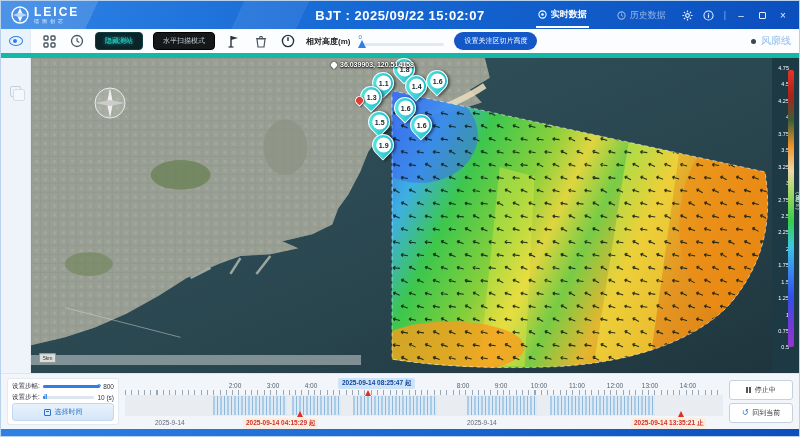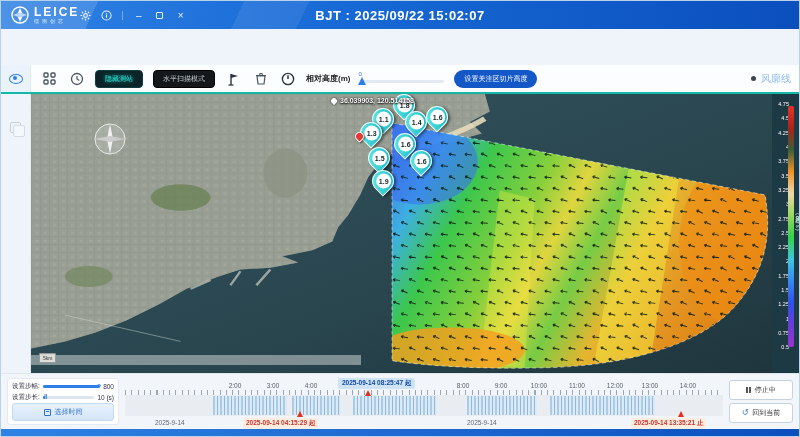--- a/index.html
+++ b/index.html
@@ -15,21 +15,21 @@
   .clock{position:absolute;left:0;right:0;text-align:center;font-size:13px;font-weight:700;letter-spacing:.5px;z-index:0;}
   .tabs{margin-left:auto;display:flex;align-items:center;gap:26px;z-index:1;margin-right:14px;}
   .tab{display:flex;align-items:center;gap:4px;font-size:9px;padding:6px 2px 5px;cursor:pointer;}
   .tab.on{border-bottom:2px solid #fff;font-weight:700;}
   .tab.off{color:rgba(255,255,255,.55);}
   .winbtns{display:flex;align-items:center;gap:9px;margin-right:10px;z-index:1;font-size:10px;}
   .winbtns .sep{opacity:.5;font-size:9px;}
   .wb{width:12px;height:12px;display:inline-flex;align-items:center;justify-content:center;opacity:.9;cursor:pointer;}
   .maxbox{width:7px;height:7px;border:1px solid #fff;border-radius:1px;}
   
-  .toolbar{height:29px;flex:0 0 29px;background:#fbfdff;border-bottom:2px solid #14b8a6;display:flex;align-items:center;gap:10px;padding:0 8px 0 0;margin-top:36px;}
+  .toolbar{height:29px;flex:0 0 29px;background:#fbfdff;border-bottom:5px solid #14b8a6;display:flex;align-items:center;gap:10px;padding:0 8px 0 0;}
   .lstub{width:30px;align-self:stretch;border-right:1px solid #e2eaf2;display:flex;align-items:center;justify-content:center;background:#eaf3fc;}
   .eyeicon{width:14px;height:10px;border:1.5px solid #2f7fe8;border-radius:50%;position:relative;}
   .eyeicon:after{content:"";position:absolute;left:3px;top:1.5px;width:4px;height:4px;border-radius:50%;background:#2f7fe8;}
   .tb-icon{width:17px;height:17px;display:inline-flex;align-items:center;justify-content:center;color:#4a5660;cursor:pointer;}
   .btn-dark{border-radius:4px;font-size:7px;padding:3px 9px;cursor:pointer;white-space:nowrap;}
   .btn-teal{background:#0c2327;border:1px solid #0f3d42;color:#2fe3d8;text-shadow:0 0 4px #18c9c0;}
   .btn-black{background:#15181b;border:1px solid #000;color:#c9d2d8;}
   .hlabel{font-size:8px;color:#222;font-weight:700;white-space:nowrap;}
   .hslider{position:relative;width:84px;height:3px;background:#e3e9f0;border-radius:2px;margin-top:6px;}
   .hslider .hv{position:absolute;left:-2px;top:-9px;font-size:6px;color:#2f7fe8;}
@@ -98,20 +98,36 @@
         <circle cx="9" cy="9" r="8" fill="none" stroke="#fff" stroke-width="1.4"></circle>
         <path d="M9 2 L12 9 L9 16 L6 9 Z" fill="#fff"></path>
         <path d="M2 9 L9 6.5 L16 9 L9 11.5 Z" fill="#bcd8ff"></path>
       </svg>
       <div class="logo-txt">
         <b>LEICE</b>
         <i>镭测创芯</i>
       </div>
     </div>
     <div class="clock">BJT : 2025/09/22 15:02:07</div>
+    <div class="tabs">
+      <div class="tab on">
+        <svg width="9" height="9" viewBox="0 0 10 10">
+            <circle cx="5" cy="5" r="4" fill="none" stroke="#fff" stroke-width="1.2"></circle>
+            <circle cx="5" cy="5" r="1.4" fill="#fff"></circle>
+          </svg>
+        <span>实时数据</span>
+      </div>
+      <div class="tab off">
+        <svg width="9" height="9" viewBox="0 0 10 10">
+            <circle cx="5" cy="5" r="4" fill="none" stroke="rgba(255,255,255,.55)" stroke-width="1.2"></circle>
+            <path d="M5 2.8 V5 L6.8 6" stroke="rgba(255,255,255,.55)" stroke-width="1" fill="none"></path>
+          </svg>
+        <span>历史数据</span>
+      </div>
+    </div>
     <div class="winbtns">
       <span class="wb">
         <svg width="11" height="11" viewBox="0 0 12 12">
             <circle cx="6" cy="6" r="2" fill="none" stroke="#fff" stroke-width="1.2"></circle>
             <g stroke="#fff" stroke-width="1.3">
               <path d="M6 0.5V2.4M6 9.6V11.5M0.5 6H2.4M9.6 6H11.5M2.1 2.1L3.4 3.4M8.6 8.6L9.9 9.9M9.9 2.1L8.6 3.4M3.4 8.6L2.1 9.9"></path>
             </g>
           </svg>
       </span>
       <span class="wb">

